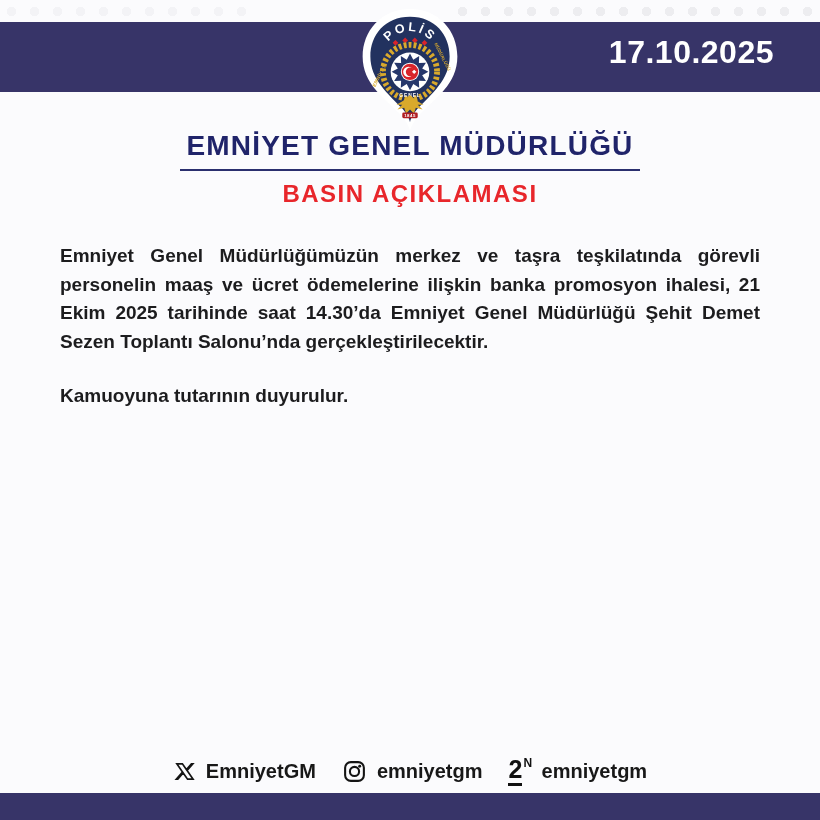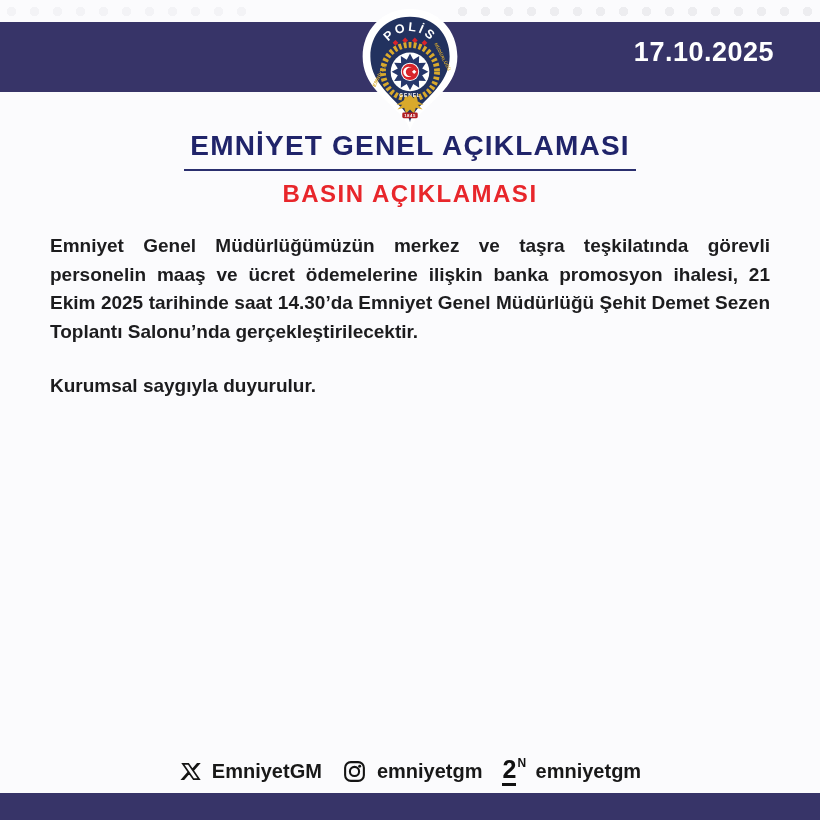--- a/index.html
+++ b/index.html
@@ -18,39 +18,39 @@
         mask-image:radial-gradient(closest-side at 0% 100%, #000 35%, transparent 100%);}
   .dots-bottom-right{bottom:27px;right:0;width:32%;height:150px;opacity:.6;
         -webkit-mask-image:radial-gradient(closest-side at 100% 100%, #000 35%, transparent 100%);
         mask-image:radial-gradient(closest-side at 100% 100%, #000 35%, transparent 100%);}
 
   .band{position:absolute;top:22px;left:0;width:100%;height:70px;background:#373468;z-index:1;}
   .bottom-band{position:absolute;bottom:0;left:0;width:100%;height:27px;background:#373468;z-index:1;}
 
   .date{position:absolute;top:22px;right:46px;height:60px;z-index:2;
         display:flex;align-items:center;color:#ffffff;font-weight:bold;
-        font-size:27px;letter-spacing:.5px;}
+        font-size:32px;letter-spacing:.5px;}
 
   .logo-wrap{position:absolute;top:4px;left:50%;transform:translateX(-50%);
         width:116px;height:128px;z-index:3;}
   .logo-wrap svg{display:block;width:100%;height:100%;}
 
   .title-block{position:absolute;top:130px;left:0;width:100%;text-align:center;z-index:2;}
   .title-main{display:inline-block;margin:0;color:#20246a;font-size:28px;font-weight:800;
         letter-spacing:1.2px;border-bottom:2px solid #2a2f6e;padding:0 6px 7px;}
   .title-sub{margin:9px 0 12px;color:#e8262b;font-size:24px;font-weight:800;letter-spacing:1.5px;}
 
   .body-text{position:absolute;top:226px;left:44px;right:44px;z-index:2;
         color:#1c1c1e;font-size:19px;font-weight:700;line-height:1.5;text-align:justify;}
-  .body-text p{margin:6px;}
+  .body-text p{margin:16px;}
   .body-text p + p{margin-top:26px;}
   .body-text p.closing{text-align:left;}
 
   .socials{position:absolute;bottom:34px;left:0;width:100%;z-index:2;
-        display:flex;justify-content:center;align-items:center;gap:20px;}
+        display:flex;justify-content:center;align-items:center;gap:26px;}
   .social{display:flex;align-items:center;gap:10px;color:#181818;
         font-size:20px;font-weight:700;}
   .social svg{display:block;}
   .nsosyal{font-weight:800;font-size:25px;line-height:1;color:#111;display:flex;align-items:flex-start;}
   .nsosyal .n2{border-bottom:3px solid #111;padding-bottom:1px;}
   .nsosyal .nsup{font-size:12px;font-weight:800;margin-left:1px;letter-spacing:-.5px;}
 </style>
 </head>
 <body>
 
@@ -106,27 +106,27 @@
       <text x="60" y="95.5" text-anchor="middle" font-size="5" font-weight="bold" fill="#ffffff" letter-spacing="1">GENEL</text>
 
       <path fill="#d9a92c" d="M60 94 L53 100 L46 104 L52 104 L47 109 L54 107 L56 113 L60 109
                L64 113 L66 107 L73 109 L68 104 L74 104 L67 100 Z"></path>
       <rect x="52" y="112" width="16" height="6" rx="1.5" fill="#b01f24"></rect>
       <text x="60" y="116.8" text-anchor="middle" font-size="4.5" font-weight="bold" fill="#ffffff" letter-spacing=".5">1845</text>
     </svg>
   </div>
 
   <div class="title-block">
-    <h1 class="title-main">EMNİYET GENEL AÇIKLAMASI</h1>
+    <h1 class="title-main">EMNİYET GENEL MÜDÜRLÜĞÜ</h1>
     <h2 class="title-sub">BASIN AÇIKLAMASI</h2>
   </div>
 
   <div class="body-text">
     <p>Emniyet Genel Müdürlüğümüzün merkez ve taşra teşkilatında görevli personelin maaş ve ücret ödemelerine ilişkin banka promosyon ihalesi, 21 Ekim 2025 tarihinde saat 14.30’da Emniyet Genel Müdürlüğü Şehit Demet Sezen Toplantı Salonu’nda gerçekleştirilecektir.</p>
-    <p class="closing">Kurumsal saygıyla duyurulur.</p>
+    <p class="closing">Kamuoyuna tutarının duyurulur.</p>
   </div>
 
   <div class="socials">
 
     <div class="social">
       <svg width="23" height="23" viewBox="0 0 24 24">
         <path d="M4 4 L9.8 4 L14 10 L19.2 4 L20.8 4 L14.7 11 L21 20 L15.2 20 L10.6 13.5 L5 20 L3.4 20 L9.9 12.5 Z" fill="none" stroke="#141414" stroke-width="1.7"></path>
       </svg>
       <span>EmniyetGM</span>
     </div>

